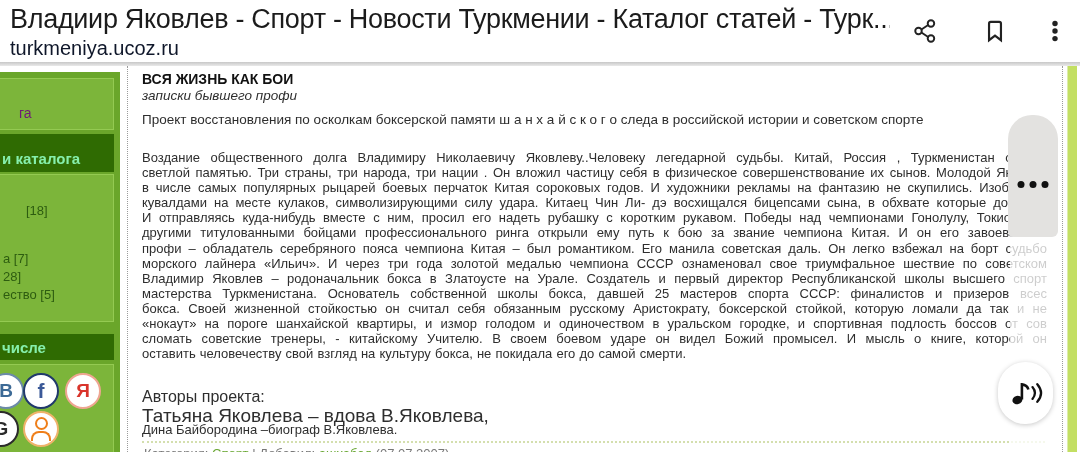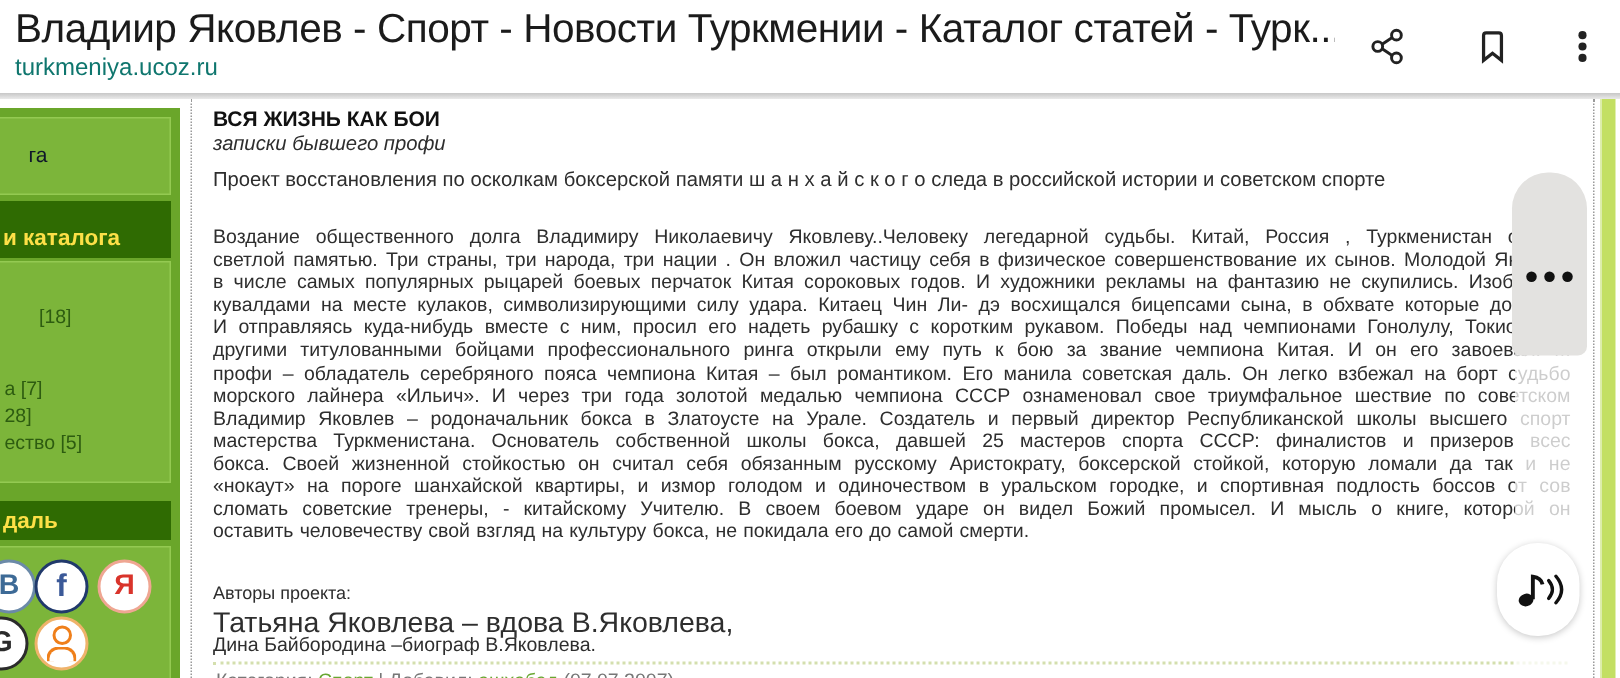--- a/index.html
+++ b/index.html
@@ -4,38 +4,38 @@
 <style>
   html,body{margin:0;padding:0;}
   body{width:1080px;height:452px;overflow:hidden;background:#fff;position:relative;
        font-family:"Liberation Sans",sans-serif;}
   .screen{position:absolute;inset:0;}
 
   
   .browser-bar{position:absolute;left:0;top:0;width:1080px;height:62px;background:#fff;}
   .b-title{position:absolute;left:10px;top:4px;width:880px;font-size:27px;color:#1b1b1b;
            white-space:nowrap;overflow:hidden;letter-spacing:-0.3px;}
-  .b-url{position:absolute;left:10px;top:37px;font-size:16px;color:#0f766e;}
+  .b-url{position:absolute;left:10px;top:37px;font-size:20px;color:#0f172a;}
   .b-icons{position:absolute;right:0;top:0;height:62px;}
   .hicon{position:absolute;top:18px;width:26px;height:26px;cursor:pointer;}
   .hicon.share{right:142px;}
   .hicon.bookmark{right:72px;}
   .hicon.menu{right:12px;}
   .header-shadow{position:absolute;left:0;top:62px;width:1080px;height:5px;
                  background:linear-gradient(#c7c7c7,#f2f2f2);}
 
   
   .page{position:absolute;left:0;top:66px;width:1080px;height:386px;background:#fff;overflow:hidden;}
 
   
   .sidebar{position:absolute;left:0;top:6px;width:120px;height:380px;background:#6aa62a;overflow:hidden;}
   .sbox{position:absolute;left:-20px;width:132px;background:#7cb53a;border:1px solid #94ca52;}
   .box1{top:6px;height:50px;}
-  .box1 .cut-text{position:absolute;left:38px;top:16px;font-size:14px;color:#0f172a;}
-  .band{position:absolute;left:0;width:114px;background:#2f6b02;color:#fde047;font-weight:bold;
+  .box1 .cut-text{position:absolute;left:38px;top:26px;font-size:14px;color:#701a75;}
+  .band{position:absolute;left:0;width:114px;background:#2f6b02;color:#86efac;font-weight:bold;
         font-size:15px;overflow:hidden;}
   .band1{top:62px;height:38px;}
   .band1 span{position:absolute;left:2px;top:16px;}
   .band2{top:262px;height:26px;}
   .band2 span{position:absolute;left:2px;top:5px;}
   .box2{top:102px;height:146px;}
   .cat-item{position:absolute;font-size:13px;color:#2d5c10;text-decoration:none;white-space:nowrap;cursor:pointer;}
   .ci0{left:45px;top:28px;}
   .ci1{left:22px;top:76px;text-align:right;}
   .ci2{left:22px;top:94px;}
@@ -60,21 +60,21 @@
 
   
   .article{position:absolute;left:142px;top:0;width:905px;height:386px;color:#2e2e2e;}
   .a-title{position:absolute;left:0;top:5px;font-size:14px;font-weight:bold;color:#111;}
   .a-sub{position:absolute;left:0;top:22px;font-size:13.5px;font-style:italic;}
   .a-lead{position:absolute;left:0;top:46px;font-size:13.5px;white-space:nowrap;}
   .a-body{position:absolute;left:0;top:84px;width:905px;}
   .bline{font-size:13px;line-height:15.1px;height:15.1px;overflow:hidden;
          text-align:justify;text-align-last:justify;word-spacing:0.5px;}
   .bline.last{text-align-last:left;}
-  .a-authors-label{position:absolute;left:0;top:322px;font-size:12px;text-align:center;}
+  .a-authors-label{position:absolute;left:0;top:322px;font-size:16px;text-align:center;}
   .a-author1{position:absolute;left:0;top:339px;font-size:19px;}
   .a-author2{position:absolute;left:0;top:356px;font-size:13px;}
   .a-sep{position:absolute;left:0;top:375px;width:903px;border-top:2px dotted #d4dfae;}
   .a-meta{position:absolute;left:2px;top:380px;font-size:13px;color:#777;white-space:nowrap;}
   .a-meta a{color:#68a631;text-decoration:underline;cursor:pointer;}
 
   
   .float-strip{position:absolute;left:1010px;top:160px;width:45px;height:265px;
                background:rgba(255,255,255,0.76);border-radius:0 0 24px 24px;z-index:5;}
   .float-pill-top{position:absolute;left:1008px;top:49px;width:50px;height:122px;background:#e3e2e0;
@@ -122,21 +122,21 @@
       <div class="band band1">
         <span>и каталога</span>
       </div>
       <div class="sbox box2">
         <a class="cat-item ci0">[18]</a>
         <a class="cat-item ci1">а [7]</a>
         <a class="cat-item ci2">28]</a>
         <a class="cat-item ci3">ество [5]</a>
       </div>
       <div class="band band2">
-        <span>даль</span>
+        <span>числе</span>
       </div>
       <div class="sbox box3">
         <div class="soc soc-vk">
           <span>В</span>
         </div>
         <div class="soc soc-fb">
           <span>f</span>
         </div>
         <div class="soc soc-ya">
           <span>Я</span>

